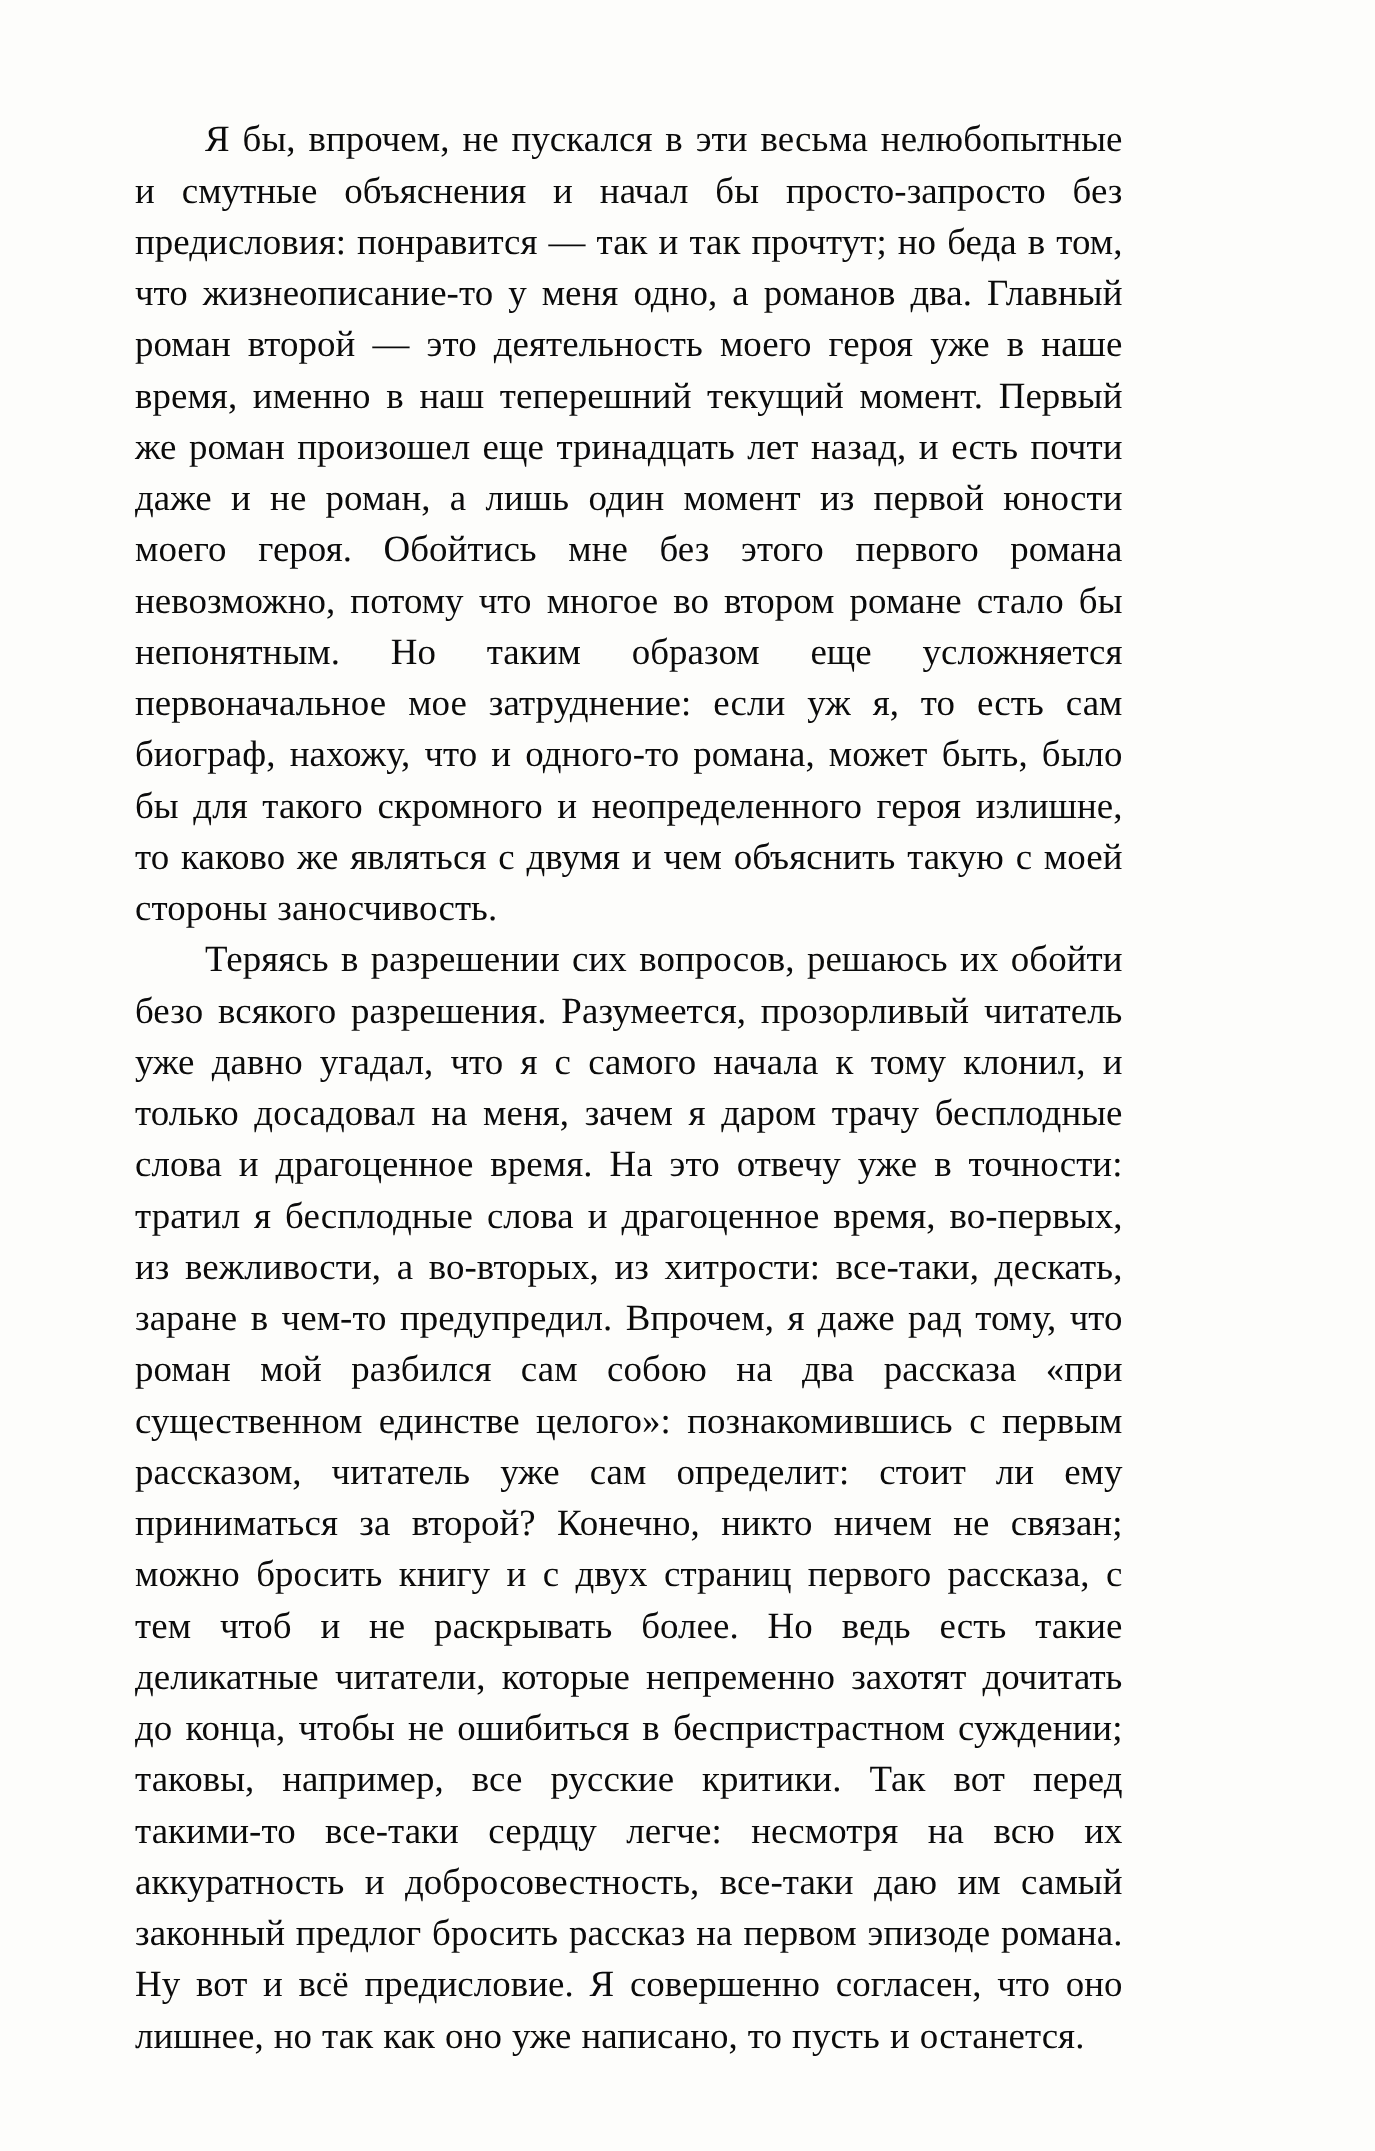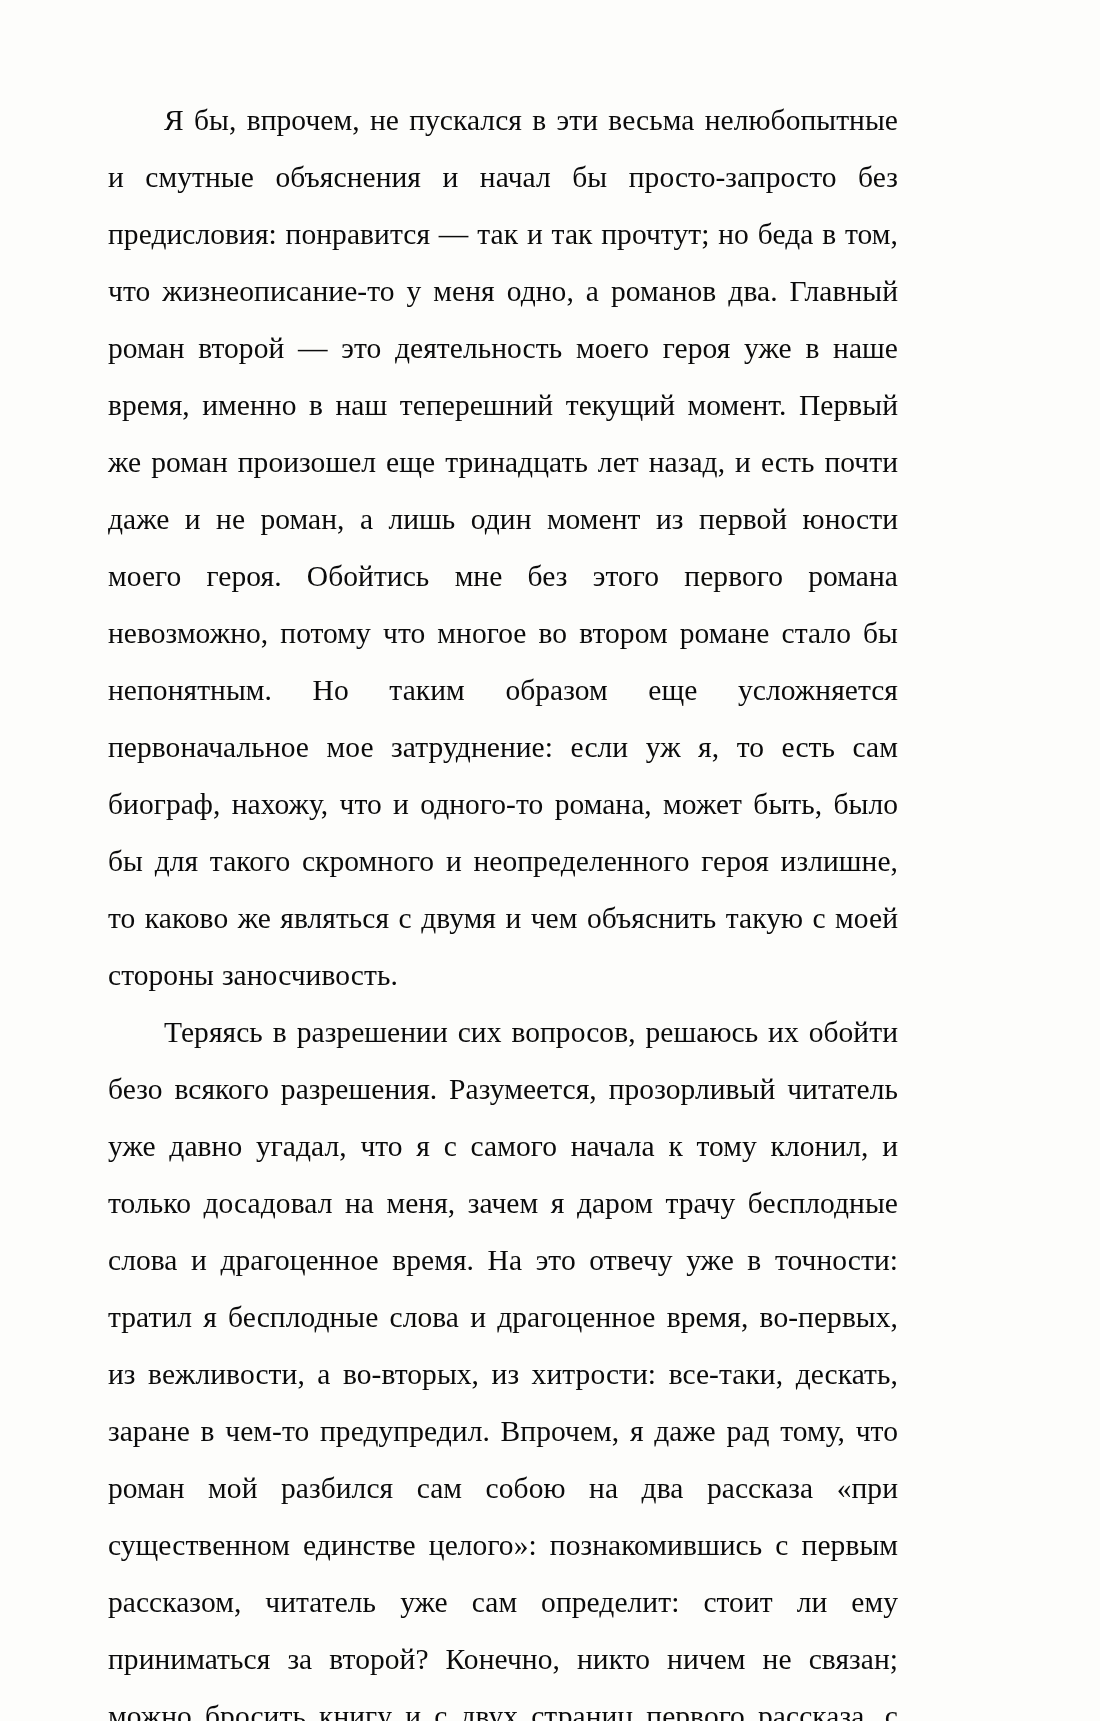--- a/index.html
+++ b/index.html
@@ -18,21 +18,21 @@
   .textblock {
     position: absolute;
     left: 108px;
     top: 92px;
     width: 790px;
   }
   .para {
     margin: 0;
     font-family: "Liberation Serif", "DejaVu Serif", serif;
     font-size: 29.5px;
-    line-height: 57px;
+    line-height: 41px;
     color: #0b0b0b;
     text-align: justify;
     text-justify: inter-word;
     text-indent: 56px;
     hyphens: manual;
     -webkit-hyphens: manual;
     word-spacing: 0.02em;
     letter-spacing: 0.002em;
   }
 </style>

